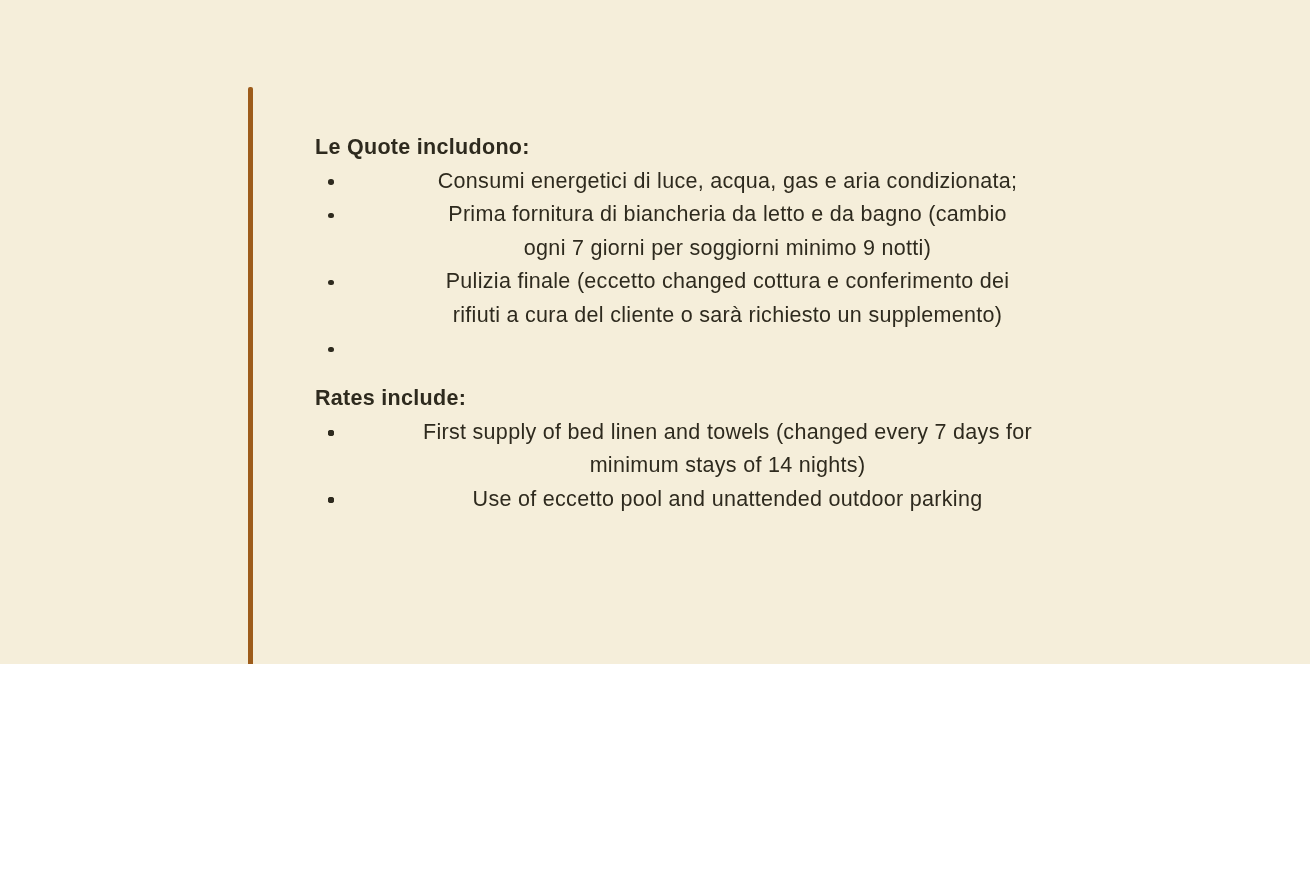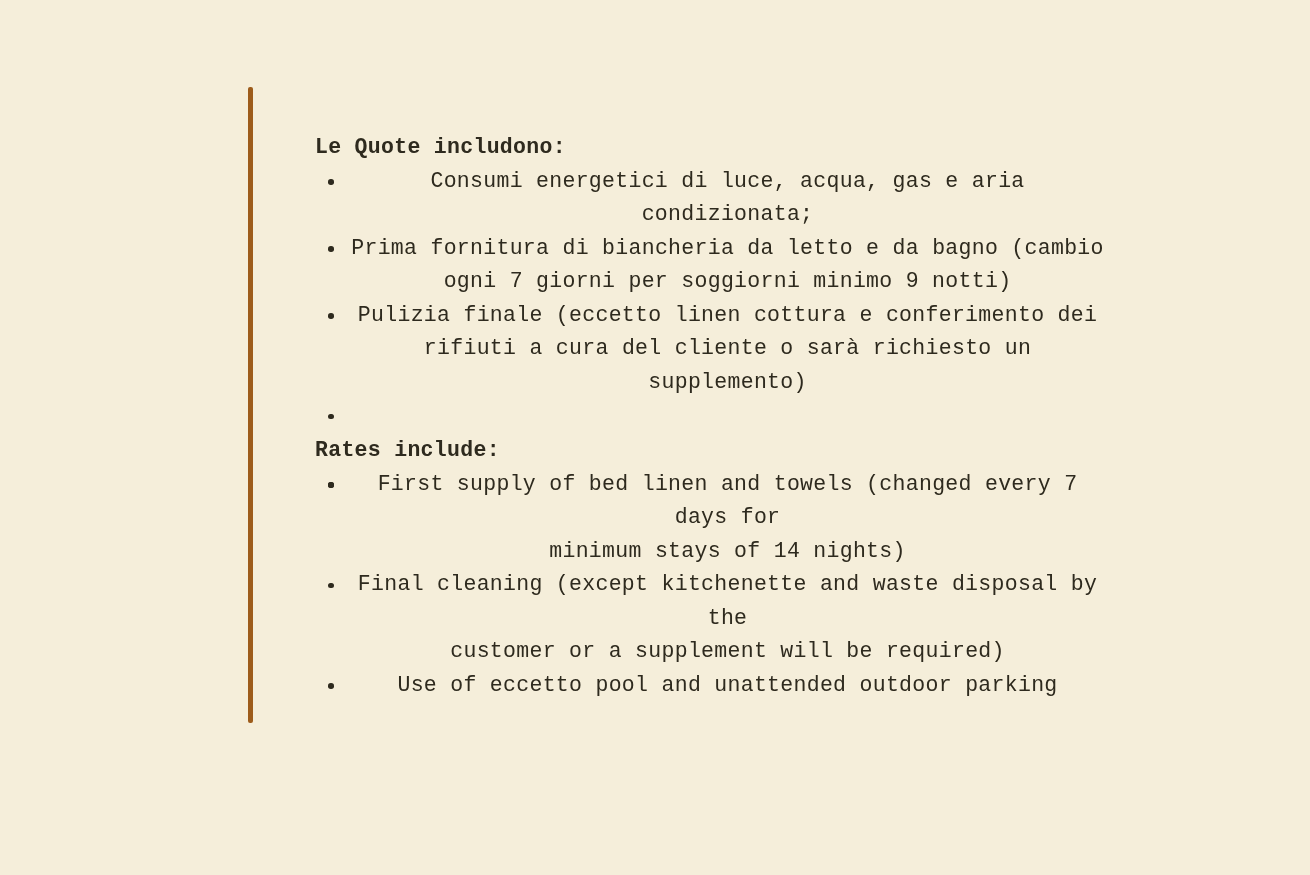--- a/index.html
+++ b/index.html
@@ -1,22 +1,22 @@
 <!DOCTYPE html>
 <html><head>
 <meta charset="utf-8">
 <style>
   html, body { margin: 0; padding: 0; }
   .page {
     position: relative;
     width: 1310px;
-    height: 875px;
+    height: 664px;
     background: var(--bg, #f5eeda);
     color: var(--text, #2e2a1e);
-    font-family: Liberation Mono, monospace;
+    font-family: Liberation Sans, sans-serif;
     overflow: hidden;
   }
   .accent-line {
     position: absolute;
     left: 248px;
     top: 87px;
     width: 5px;
     height: 636px;
     background: var(--accent, #9d5c1b);
     border-radius: 2px;
@@ -50,48 +50,47 @@
   .bullet-dot {
     position: absolute;
     left: 13px;
     top: 14.5px;
     width: 5.5px;
     height: 5.5px;
     border-radius: 50%;
     background: var(--text, #2e2a1e);
   }
   .item-text { white-space: pre-line; }
-  .section-english { margin-top: 35px; }
+  .section-english { margin-top: 50px; }
 </style>
 </head>
 <body>
 
 <div class="page" style="--bg: #f5eeda; --accent: #9d5c1b; --text: #2e2a1e;">
   <div class="accent-line"></div>
 
   <div class="content">
 
     <section class="section-italian">
       <h2 class="section-heading">Le Quote includono:</h2>
       <ul class="bullet-list">
         <li class="bullet-item"><span class="bullet-dot"></span><span class="item-text">Consumi energetici di luce, acqua, gas e aria condizionata;</span></li>
         <li class="bullet-item"><span class="bullet-dot"></span><span class="item-text">Prima fornitura di biancheria da letto e da bagno (cambio
 ogni 7 giorni per soggiorni minimo 9 notti)</span></li>
-        <li class="bullet-item"><span class="bullet-dot"></span><span class="item-text">Pulizia finale (eccetto linen cottura e conferimento dei
+        <li class="bullet-item"><span class="bullet-dot"></span><span class="item-text">Pulizia finale (eccetto changed cottura e conferimento dei
 rifiuti a cura del cliente o sarà richiesto un supplemento)</span></li>
         <li class="bullet-item"><span class="bullet-dot"></span></li>
       </ul>
     </section>
 
     <section class="section-english">
       <h2 class="section-heading">Rates include:</h2>
       <ul class="bullet-list">
         <li class="bullet-item"><span class="bullet-dot"></span></li>
         <li class="bullet-item"><span class="bullet-dot"></span><span class="item-text">First supply of bed linen and towels (changed every 7 days for
 minimum stays of 14 nights)</span></li>
-        <li class="bullet-item"><span class="bullet-dot"></span><span class="item-text">Final cleaning (except kitchenette and waste disposal by the
-customer or a supplement will be required)</span></li>
+        <li class="bullet-item"><span class="bullet-dot"></span></li>
         <li class="bullet-item"><span class="bullet-dot"></span><span class="item-text">Use of eccetto pool and unattended outdoor parking</span></li>
       </ul>
     </section>
 
   </div>
 </div>
 
 </body></html>

